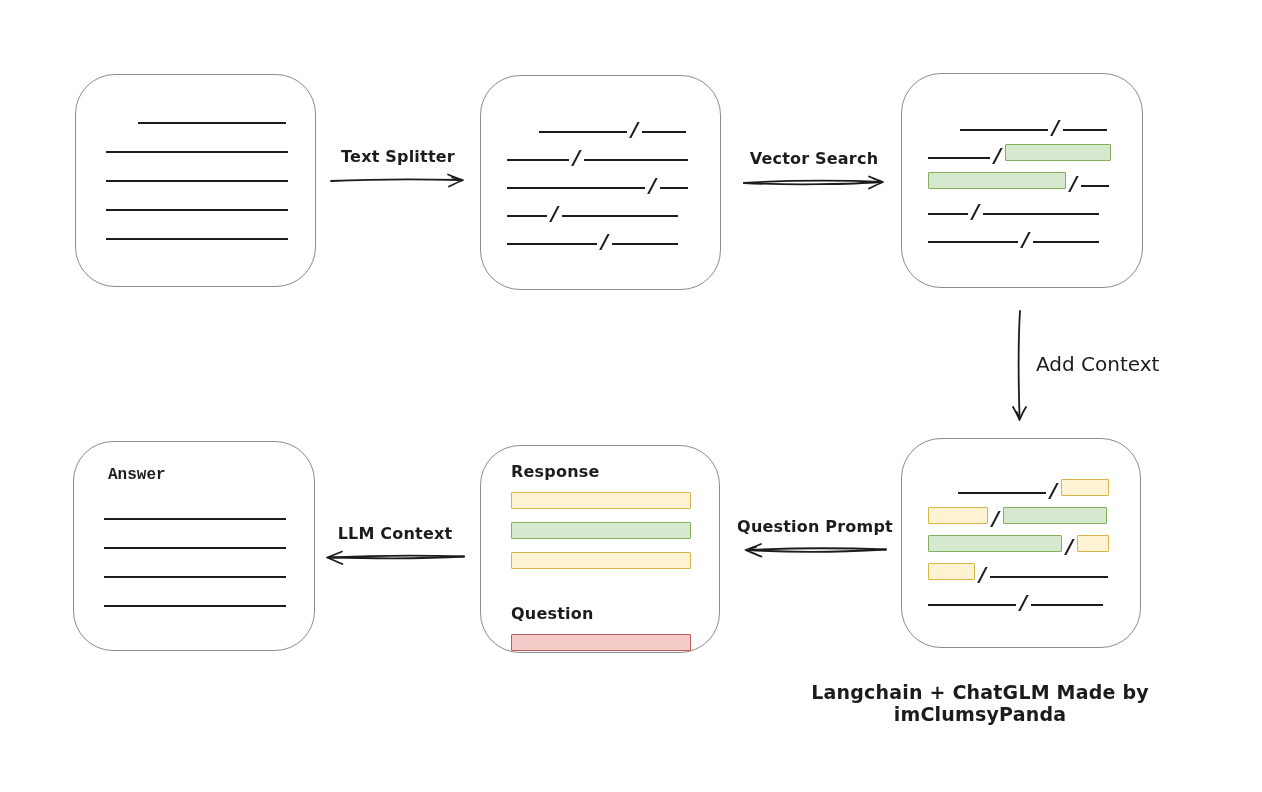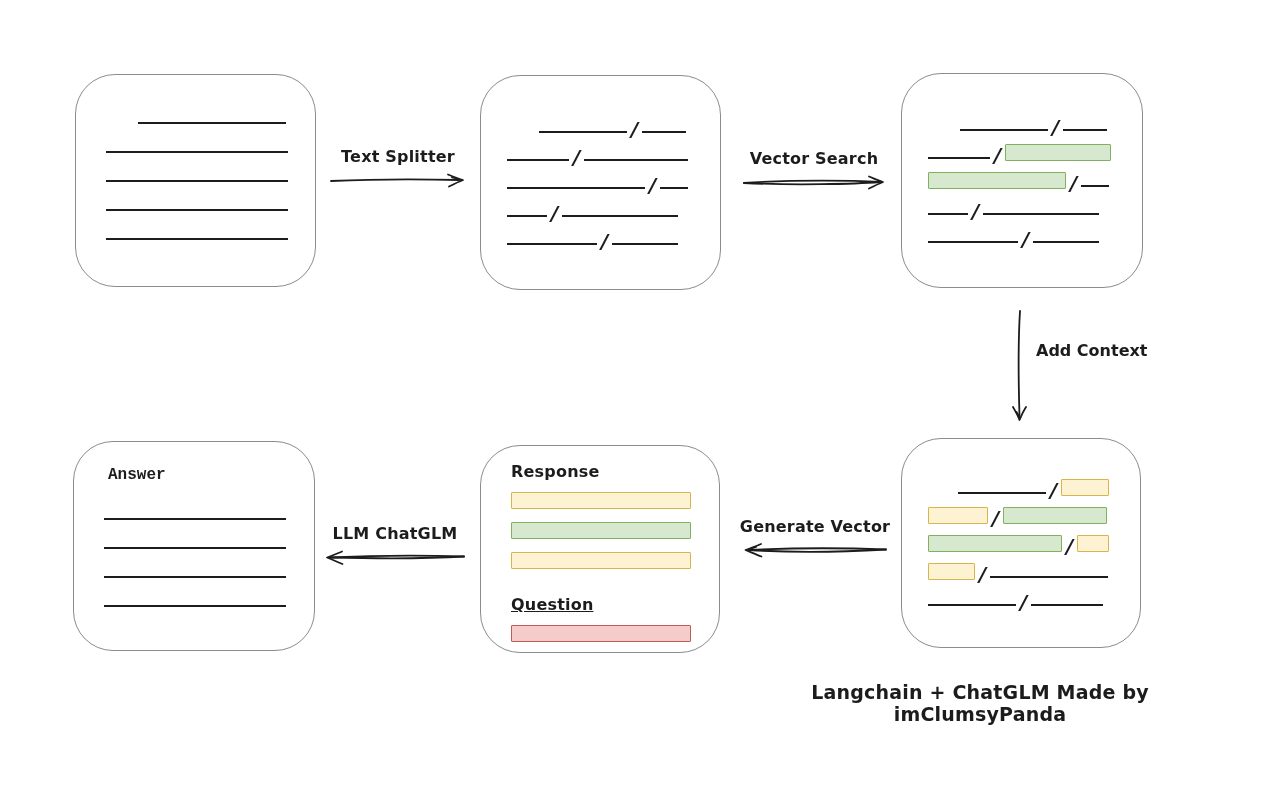--- a/index.html
+++ b/index.html
@@ -37,36 +37,36 @@
     margin:0 4px;transform:translateY(3px);flex:none;}
 
   
   .prompt-content{position:absolute;left:30px;right:28px;top:16px;bottom:14px;}
   .mini-heading{font-size:16px;font-weight:bold;letter-spacing:.2px;}
   .bars{display:flex;flex-direction:column;gap:13px;margin:11px 0 0 0;}
   .bar{height:15px;border-radius:1px;box-sizing:content-box;}
   .bar-yellow{background:var(--yellow-fill,#fdf3d2);border:1.6px solid var(--yellow-border,#d8b44c);}
   .bar-green{background:var(--green-fill,#d6e8ce);border:1.6px solid var(--green-border,#82b05e);}
   .bar-red{background:var(--red-fill,#f5ccca);border:1.6px solid var(--red-border,#bc5b57);}
-  #prompt-question-heading{margin-top:26px;text-decoration:underline;}
+  #prompt-question-heading{margin-top:35px;}
 
   .answer-heading{position:absolute;left:34px;top:24px;font-size:16px;font-weight:bold;}
   #answer-lines{top:48px;gap:27px;justify-content:flex-start;padding-top:28px;}
 
   
   .arrow-h{position:absolute;text-align:center;}
   .arrow-label{font-size:16px;font-weight:bold;letter-spacing:.2px;white-space:nowrap;}
   .arrow-h svg{display:block;margin:4px auto 0 auto;}
   #arrow-text-splitter{left:328px;top:147px;width:140px;}
   #arrow-vector-search{left:740px;top:149px;width:148px;}
   #arrow-generate-prompt{left:733px;top:517px;width:164px;}
   #arrow-llm-response{left:320px;top:524px;width:150px;}
   #arrow-add-context{position:absolute;left:1008px;top:308px;width:160px;height:118px;}
   #arrow-add-context svg{display:block;}
-  #add-context-label{position:absolute;left:28px;top:33px;font-size:16px;font-weight:bold;white-space:nowrap;}
+  #add-context-label{position:absolute;left:28px;top:44px;font-size:20px;font-weight:normal;white-space:nowrap;}
 
   .arrow-stroke{stroke:var(--ink,#1c1c1c);stroke-width:1.8;fill:none;stroke-linecap:round;stroke-linejoin:round;}
 
   #attribution{position:absolute;left:770px;top:681px;width:420px;text-align:center;
     font-size:19px;font-weight:bold;letter-spacing:.2px;}
 </style>
 </head>
 <body>
 
 <div id="canvas">
@@ -217,31 +217,31 @@
   <div id="arrow-add-context">
     <svg width="24" height="118" viewBox="0 0 24 118">
       <path class="arrow-stroke" d="M12 3 C 10 35, 10.5 75, 11.5 108"></path>
       <path class="arrow-stroke" d="M5 99 C 7.5 103.5, 10 107.5, 11.5 112 C 13.5 107, 16 102, 18 99"></path>
       <path class="arrow-stroke" d="M8.5 104 C 10 106.5, 11 108.5, 11.5 110"></path>
     </svg>
     <div id="add-context-label">Add Context</div>
   </div>
 
   <div class="arrow-h" id="arrow-generate-prompt">
-    <div class="arrow-label">Generate Vector</div>
+    <div class="arrow-label">Question Prompt</div>
     <svg width="150" height="20" viewBox="0 0 150 20">
       <path class="arrow-stroke" d="M146 9.5 C 95 7.5, 40 8.5, 9 10"></path>
       <path class="arrow-stroke" d="M146 9.5 C 95 12.5, 40 12, 9 10"></path>
       <path class="arrow-stroke" d="M21 4 C 15 6.5, 10 8.5, 5.5 10 C 10.5 12, 16 14.5, 21.5 16.5"></path>
       <path class="arrow-stroke" d="M16 7 C 12 8.3, 9 9.3, 7 10"></path>
     </svg>
   </div>
 
   <div class="arrow-h" id="arrow-llm-response">
-    <div class="arrow-label">LLM ChatGLM</div>
+    <div class="arrow-label">LLM Context</div>
     <svg width="146" height="20" viewBox="0 0 146 20">
       <path class="arrow-stroke" d="M142 9.5 C 95 8, 40 9, 8 10.5"></path>
       <path class="arrow-stroke" d="M142 9.5 C 100 12, 50 11.5, 8 10.5"></path>
       <path class="arrow-stroke" d="M20 4.5 C 14 7, 9.5 9, 5 10.5 C 10 12.5, 15.5 15, 20.5 17"></path>
     </svg>
   </div>
 
   <div id="attribution">Langchain + ChatGLM Made by imClumsyPanda</div>
 
 </div>

